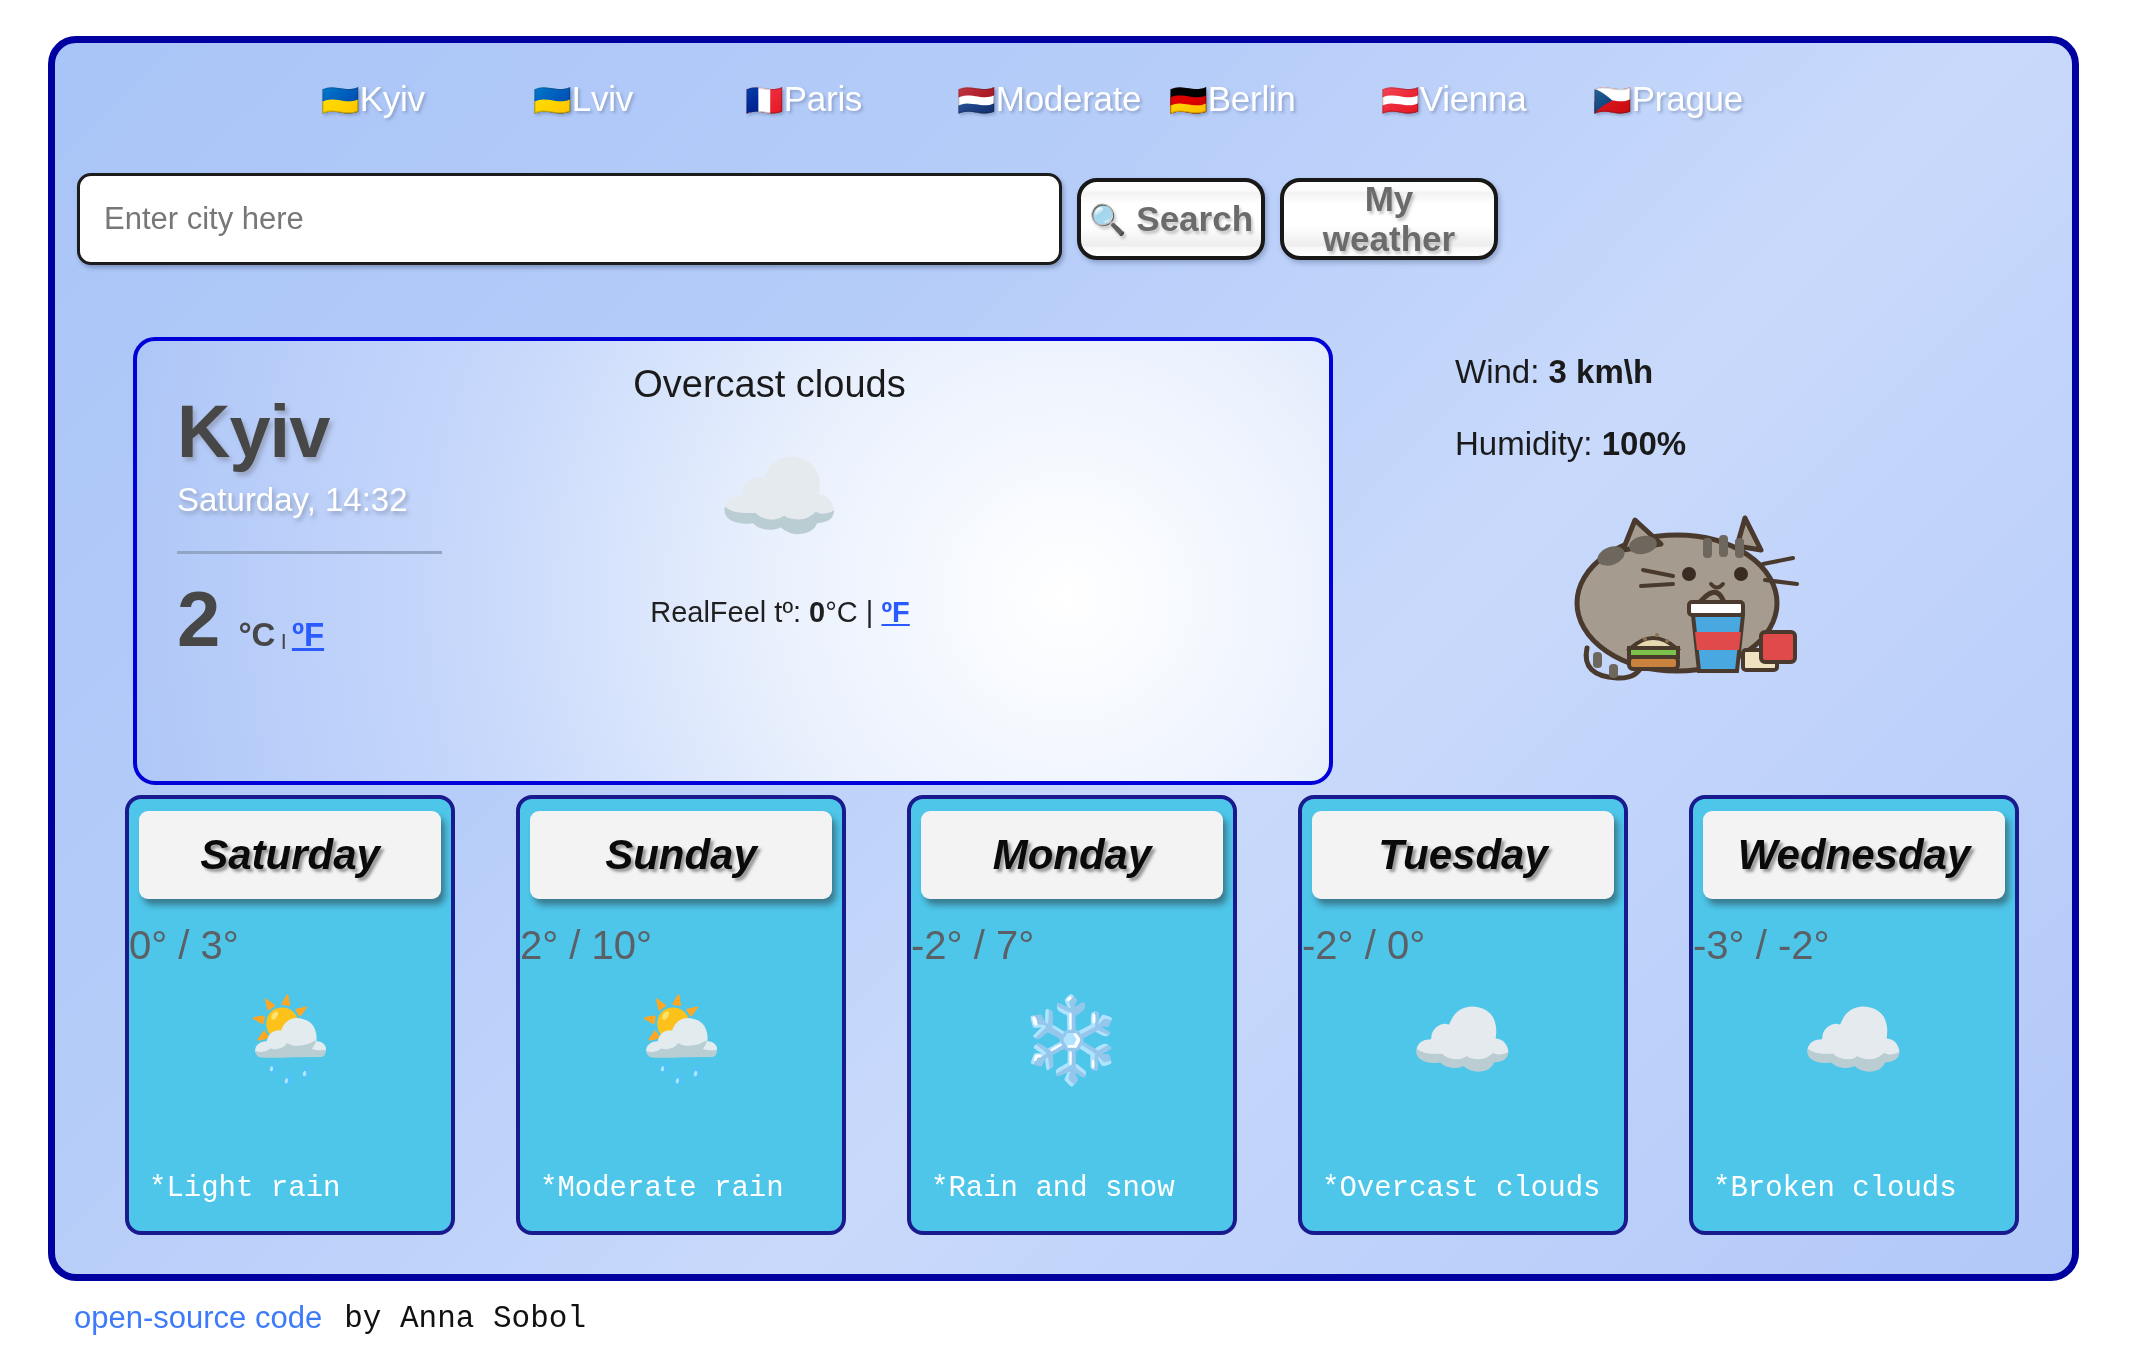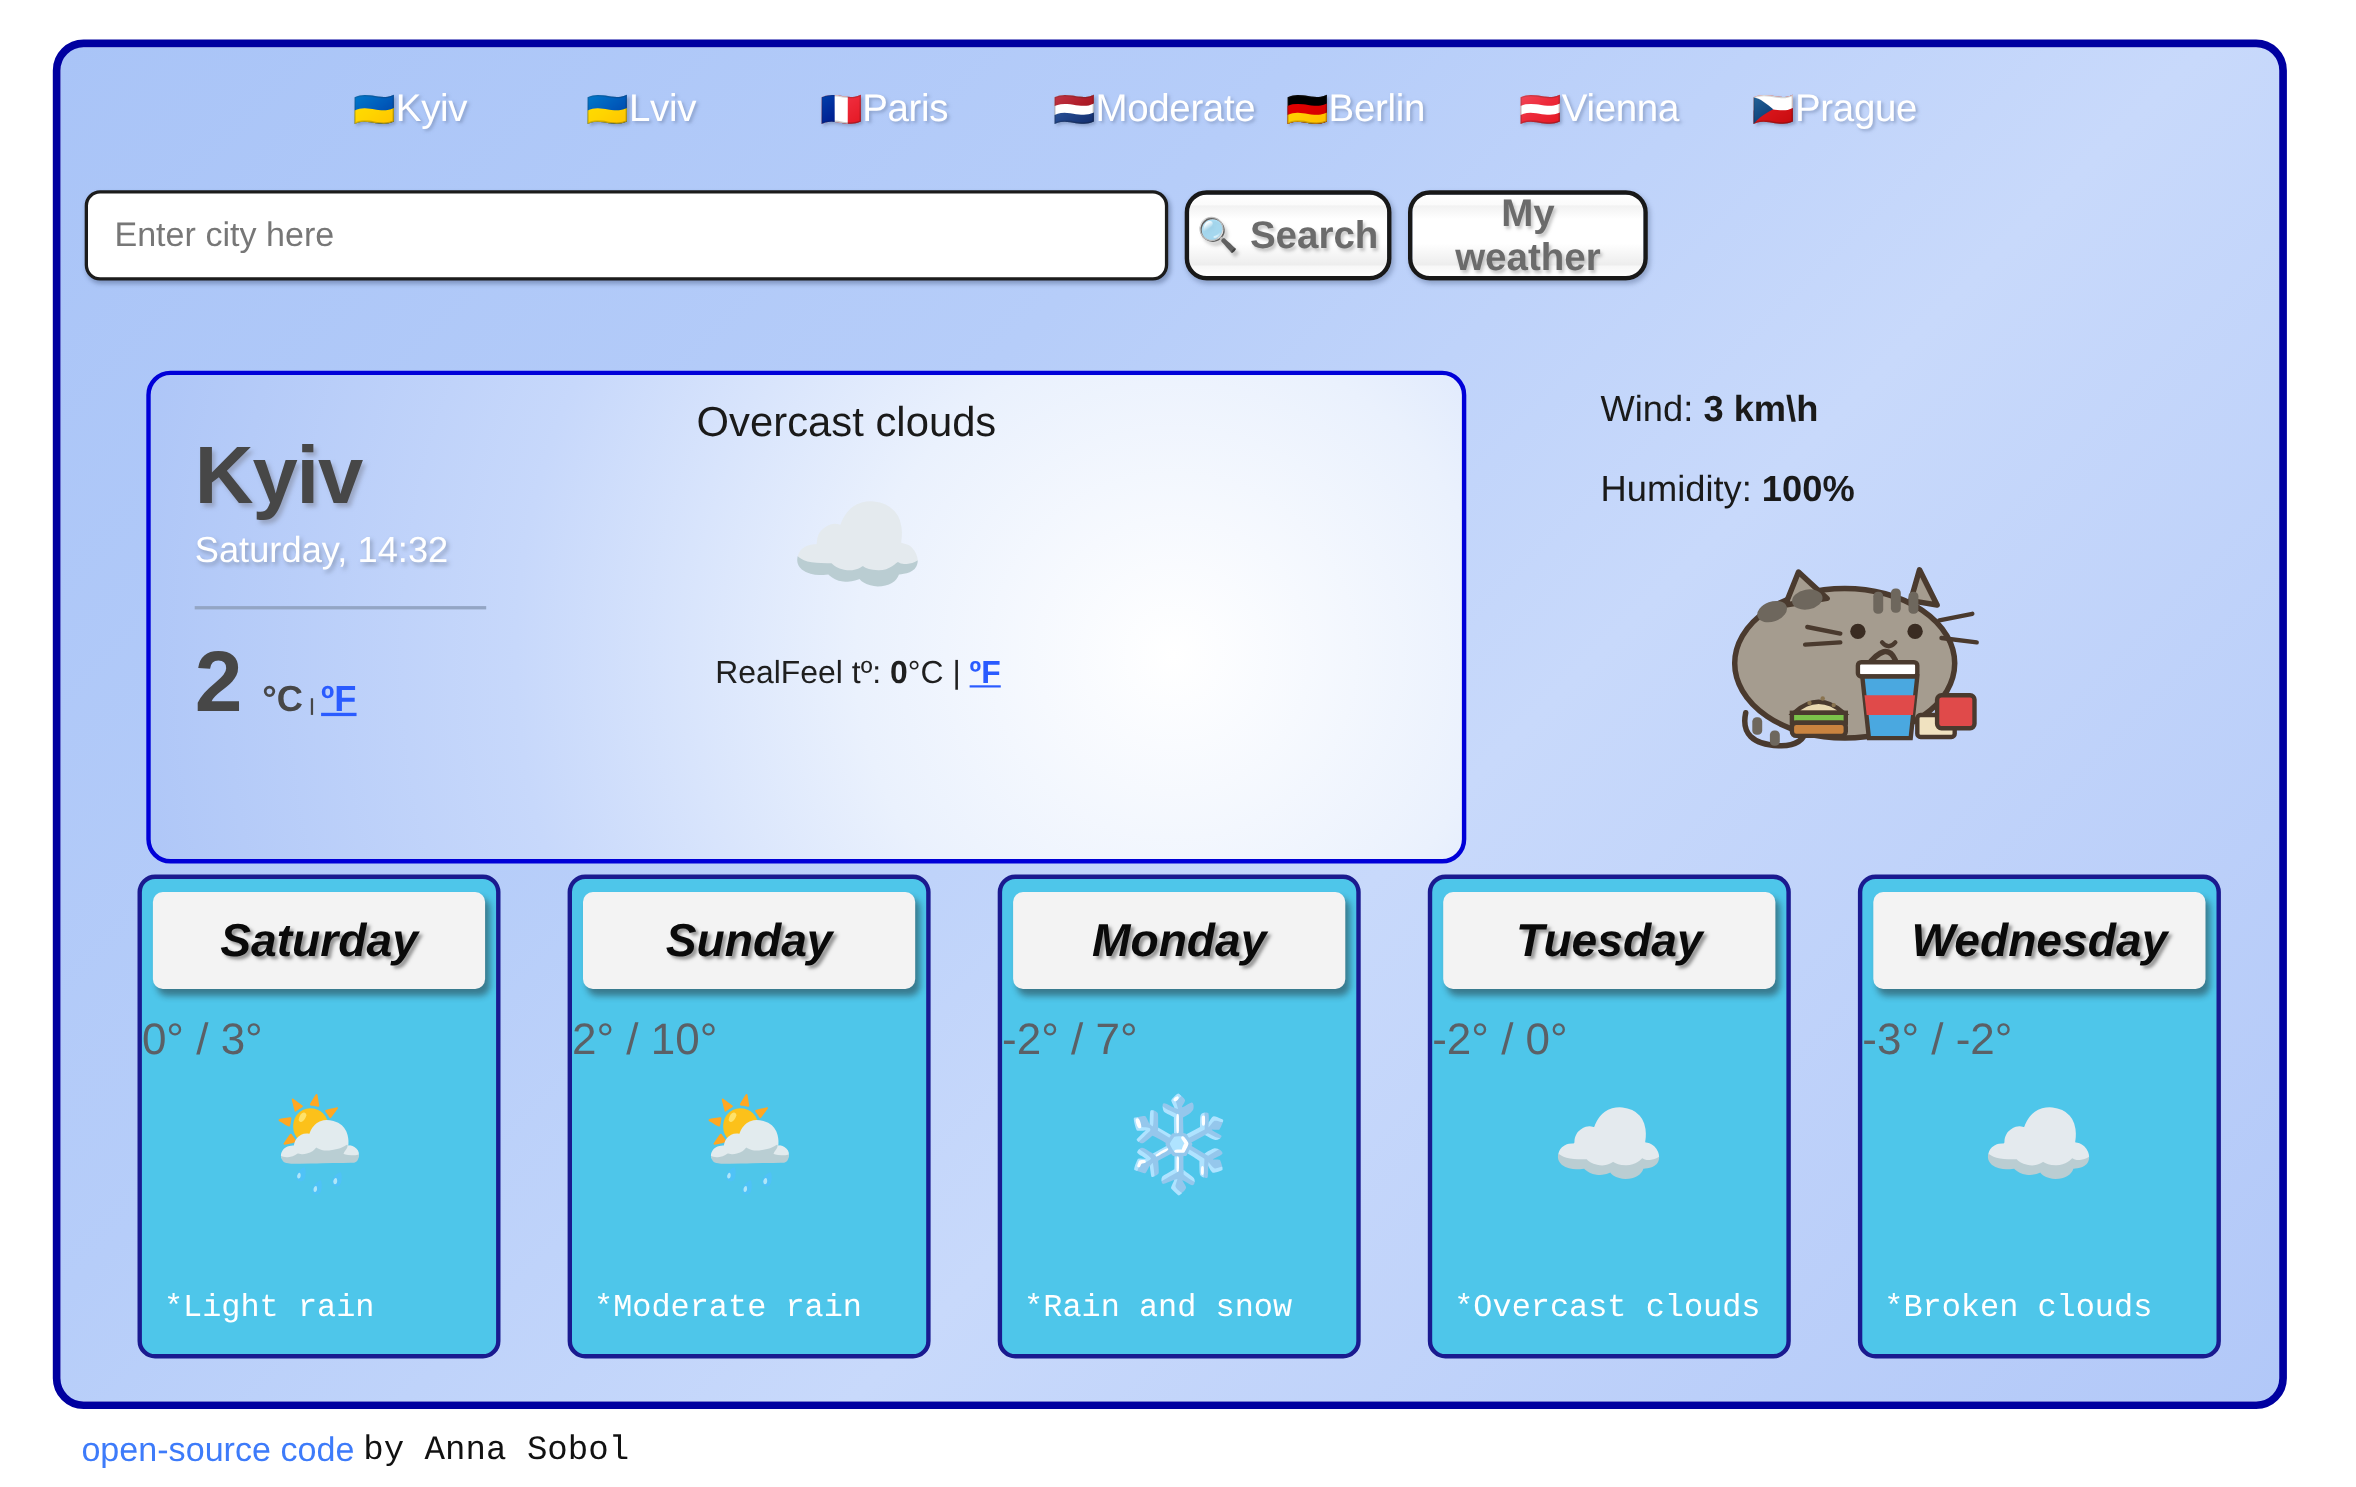--- a/index.html
+++ b/index.html
@@ -57,21 +57,21 @@
   .search-row {
     position: absolute;
     left: 22px; top: 130px;
     width: 1990px;
     display: flex;
     align-items: center;
     gap: 15px;
   }
   .search-input {
     width: 985px;
-    height: 82px;
+    height: 92px;
     border: 3px solid #1c1c1c;
     border-radius: 14px;
     background: #ffffff;
     font-size: 31px;
     font-family: "Liberation Sans", sans-serif;
     color: #6d28d9;
     padding: 0 24px;
     outline: none;
     box-shadow: 2px 3px 4px rgba(70,90,130,0.45);
   }
@@ -261,21 +261,21 @@
     color: #ffffff;
   }
 
   
   .footer {
     position: absolute;
     left: 74px;
     top: 1300px;
     display: flex;
     align-items: center;
-    gap: 8px;
+    gap: 22px;
   }
   .footer-link {
     color: #3d7bfa;
     font-size: 31px;
     text-decoration: none;
     font-family: "Liberation Sans", sans-serif;
   }
   .footer-author {
     color: #111111;
     font-size: 31px;

